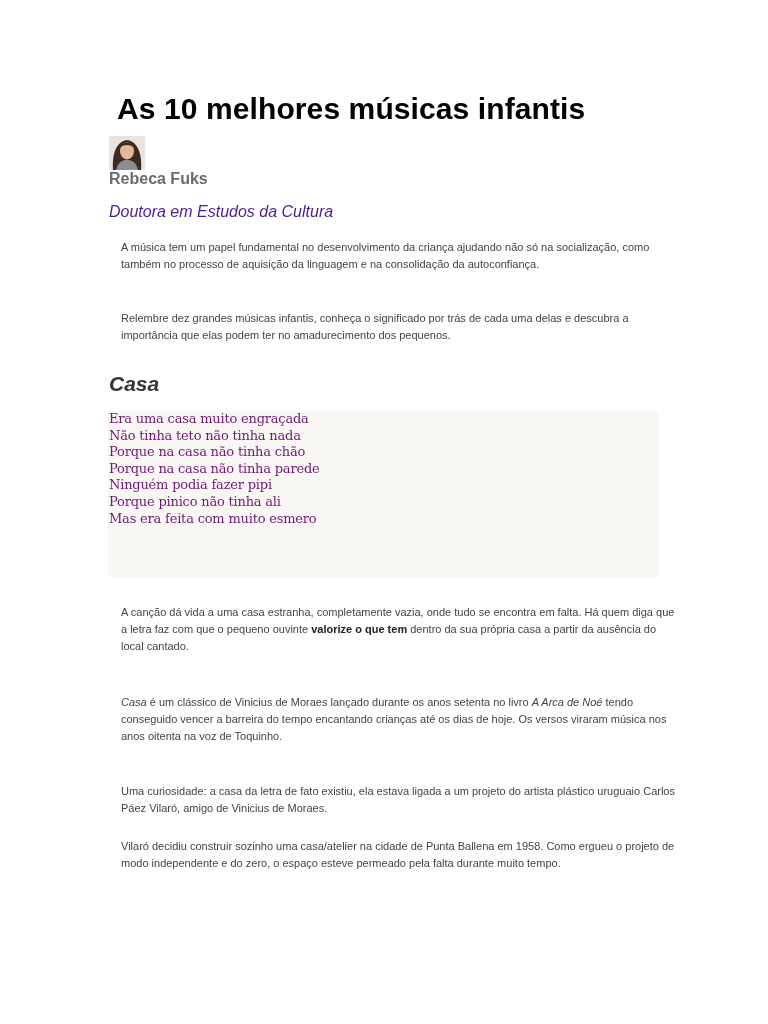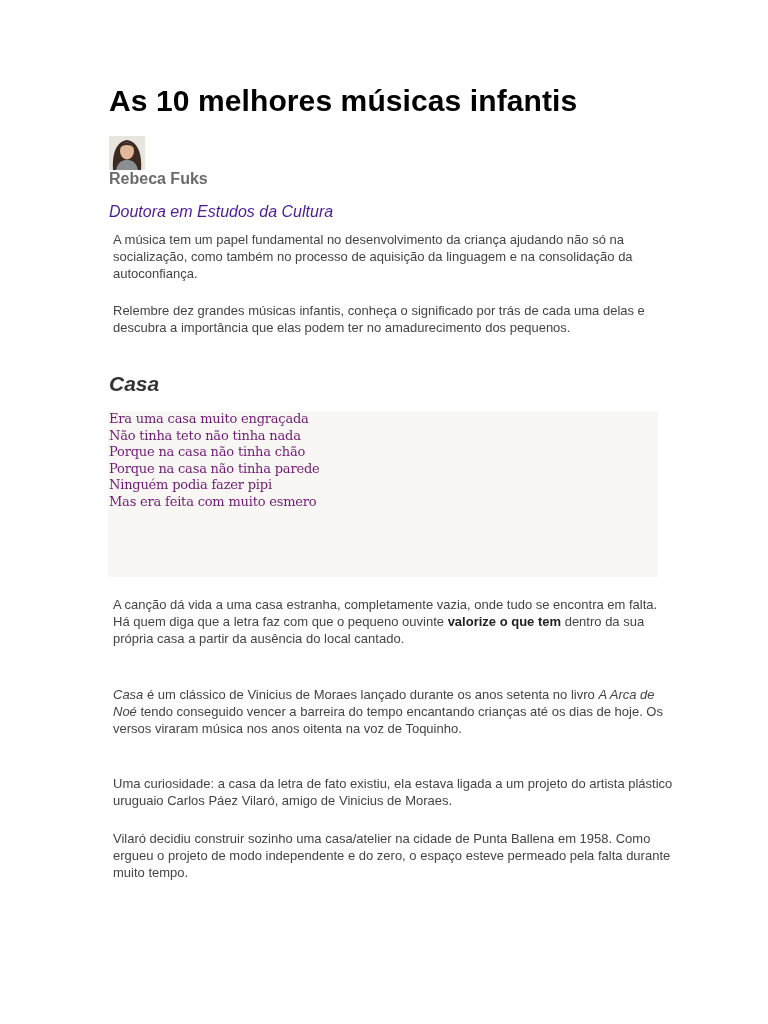--- a/index.html
+++ b/index.html
@@ -1,24 +1,24 @@
 <!DOCTYPE html>
 <html><head>
 <meta charset="utf-8">
 <style>
   html, body { margin:0; padding:0; background:#ffffff; }
   body { width:768px; height:1024px; position:relative; overflow:hidden;
          font-family:"Liberation Sans", sans-serif; color:#333; }
   .page { position:absolute; left:109px; top:0; width:552px; }
-  h1 { position:absolute; left:0; top:84px; margin:0; font-size:30px; font-weight:bold;
+  h1 { position:absolute; left:0; top:84px; margin:8px; font-size:30px; font-weight:bold;
        color:#000; letter-spacing:0.1px; white-space:nowrap; }
   .avatar { position:absolute; left:0; top:136px; width:36px; height:34px; overflow:hidden; }
   .author { position:absolute; left:0; top:170px; font-size:16px; font-weight:bold; color:#6b6b6b; }
   .role { position:absolute; left:0; top:203px; font-size:16px; color:#4c1d95;font-style:italic; }
-  p { margin:4px; font-size:13px; line-height:17px; color:#444; position:absolute; left:0; width:560px; }
+  p { margin:12px; font-size:11px; line-height:17px; color:#444; position:absolute; left:0; width:560px; }
   h2 { position:absolute; left:0; top:372px; margin:0; font-size:21px; font-weight:bold;
        font-style:italic; color:#333; }
   .lyrics { position:absolute; left:-1px; top:411px; width:550px; height:166px; background:#f8f7f4;
             font-family:"DejaVu Serif", serif; font-size:13px; line-height:16.6px; color:#701a75; padding:0 0 0 1px; box-sizing:border-box; }
   .lyrics div { white-space:nowrap; letter-spacing:-0.2px; }
   b { color:#222; }
 </style>
 </head>
 <body>
 
@@ -42,20 +42,21 @@
   <p style="top:298px;">Relembre dez grandes músicas infantis, conheça o significado por trás de cada uma delas e descubra a importância que elas podem ter no amadurecimento dos pequenos.</p>
 
   <h2>Casa</h2>
 
   <div class="lyrics">
     <div>Era uma casa muito engraçada</div>
     <div>Não tinha teto não tinha nada</div>
     <div>Porque na casa não tinha chão</div>
     <div>Porque na casa não tinha parede</div>
     <div>Ninguém podia fazer pipi</div>
+    <div>Porque pinico não tinha ali</div>
     <div>Mas era feita com muito esmero</div>
   </div>
 
   <p style="top:592px;"><span>A canção dá vida a uma casa estranha, completamente vazia, onde tudo se encontra em falta. Há quem diga que a letra faz com que o pequeno ouvinte </span><b>valorize o que tem</b><span> dentro da sua própria casa a partir da ausência do local cantado.</span></p>
 
   <p style="top:682px;"><i>Casa</i><span> é um clássico de Vinicius de Moraes lançado durante os anos setenta no livro </span><i>A Arca de Noé</i><span> tendo conseguido vencer a barreira do tempo encantando crianças até os dias de hoje. Os versos viraram música nos anos oitenta na voz de Toquinho.</span></p>
 
   <p style="top:771px;">Uma curiosidade: a casa da letra de fato existiu, ela estava ligada a um projeto do artista plástico uruguaio Carlos Páez Vilaró, amigo de Vinicius de Moraes.</p>
   <p style="top:826px;">Vilaró decidiu construir sozinho uma casa/atelier na cidade de Punta Ballena em 1958. Como ergueu o projeto de modo independente e do zero, o espaço esteve permeado pela falta durante muito tempo.</p>
 </div>

